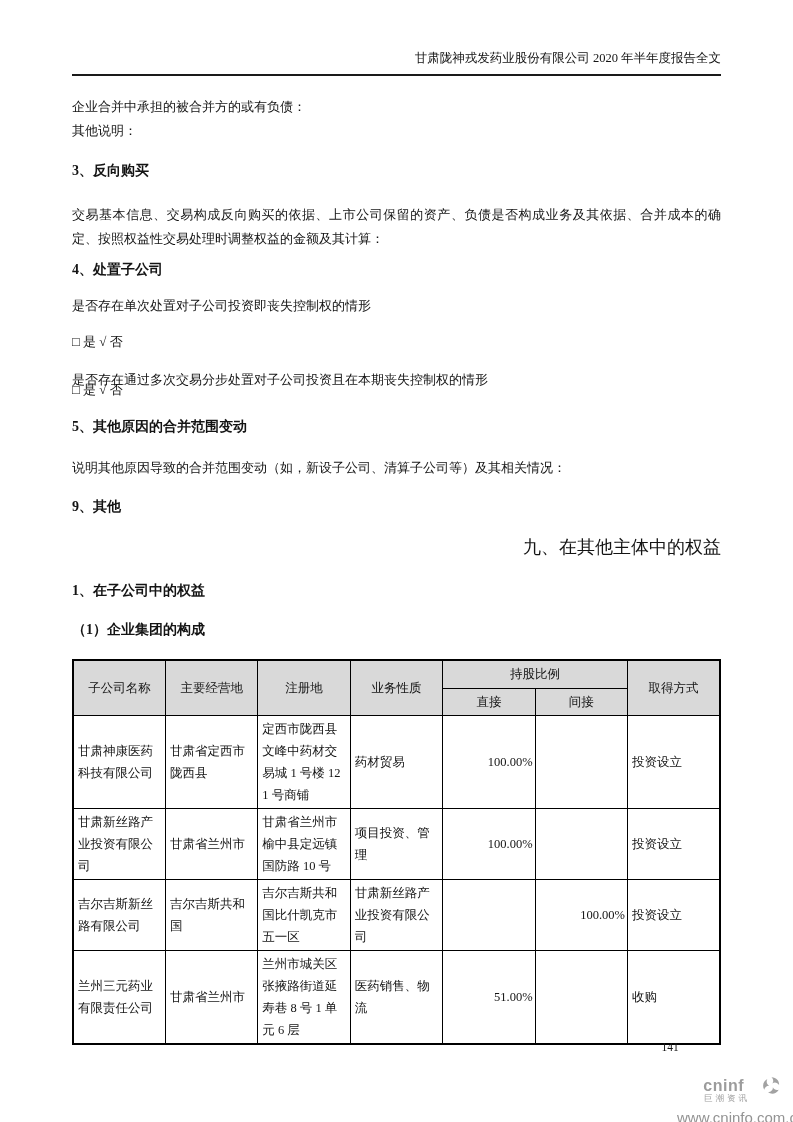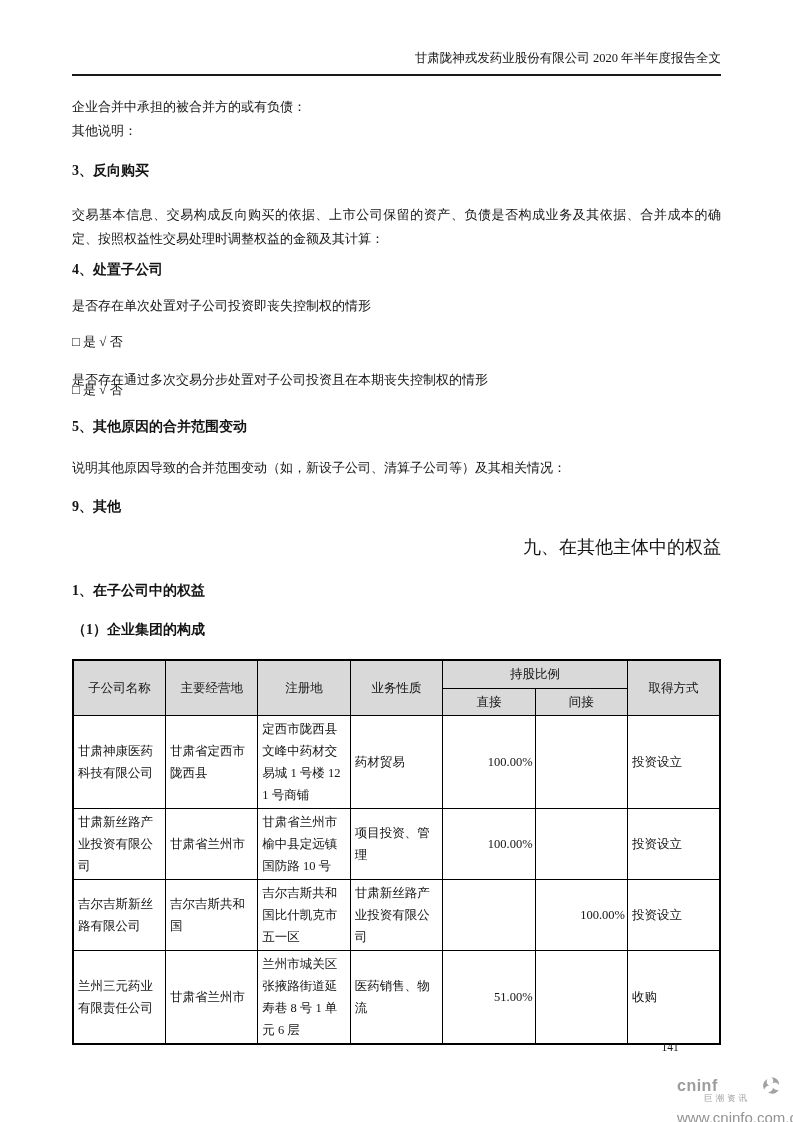--- a/index.html
+++ b/index.html
@@ -57,21 +57,21 @@
   
   .page-num {
     position: absolute; left: 642px; top: 1041px; width: 56px;
     text-align: center; font-size: 11.5px;
   }
   .logo {
     position: absolute; right: 6px; top: 1076px; width: 110px;
     color: #9c9c9c; text-align: center;
     font-family: "Liberation Sans", sans-serif;
   }
-  .logo-row { display: flex; align-items: center; justify-content: space-between; gap: 2px; padding-right: 6px; }
+  .logo-row { display: flex; align-items: center; justify-content: flex-end; gap: 18px; padding-right: 6px; }
   .logo-name { font-size: 16px; font-weight: bold; letter-spacing: 0.5px; }
   .logo-icon svg { width: 19px; height: 19px; display: block; }
   .logo-sub { font-size: 8.5px; letter-spacing: 3px; margin-top: -2px; padding-right: 10px; }
   .logo-url { font-size: 15px; margin-top: 4px; color: #939393; }
 </style>
 </head>
 <body>
 
 <div class="abs doc-header">
   <span>甘肃陇神戎发药业股份有限公司 2020 年半年度报告全文</span>

